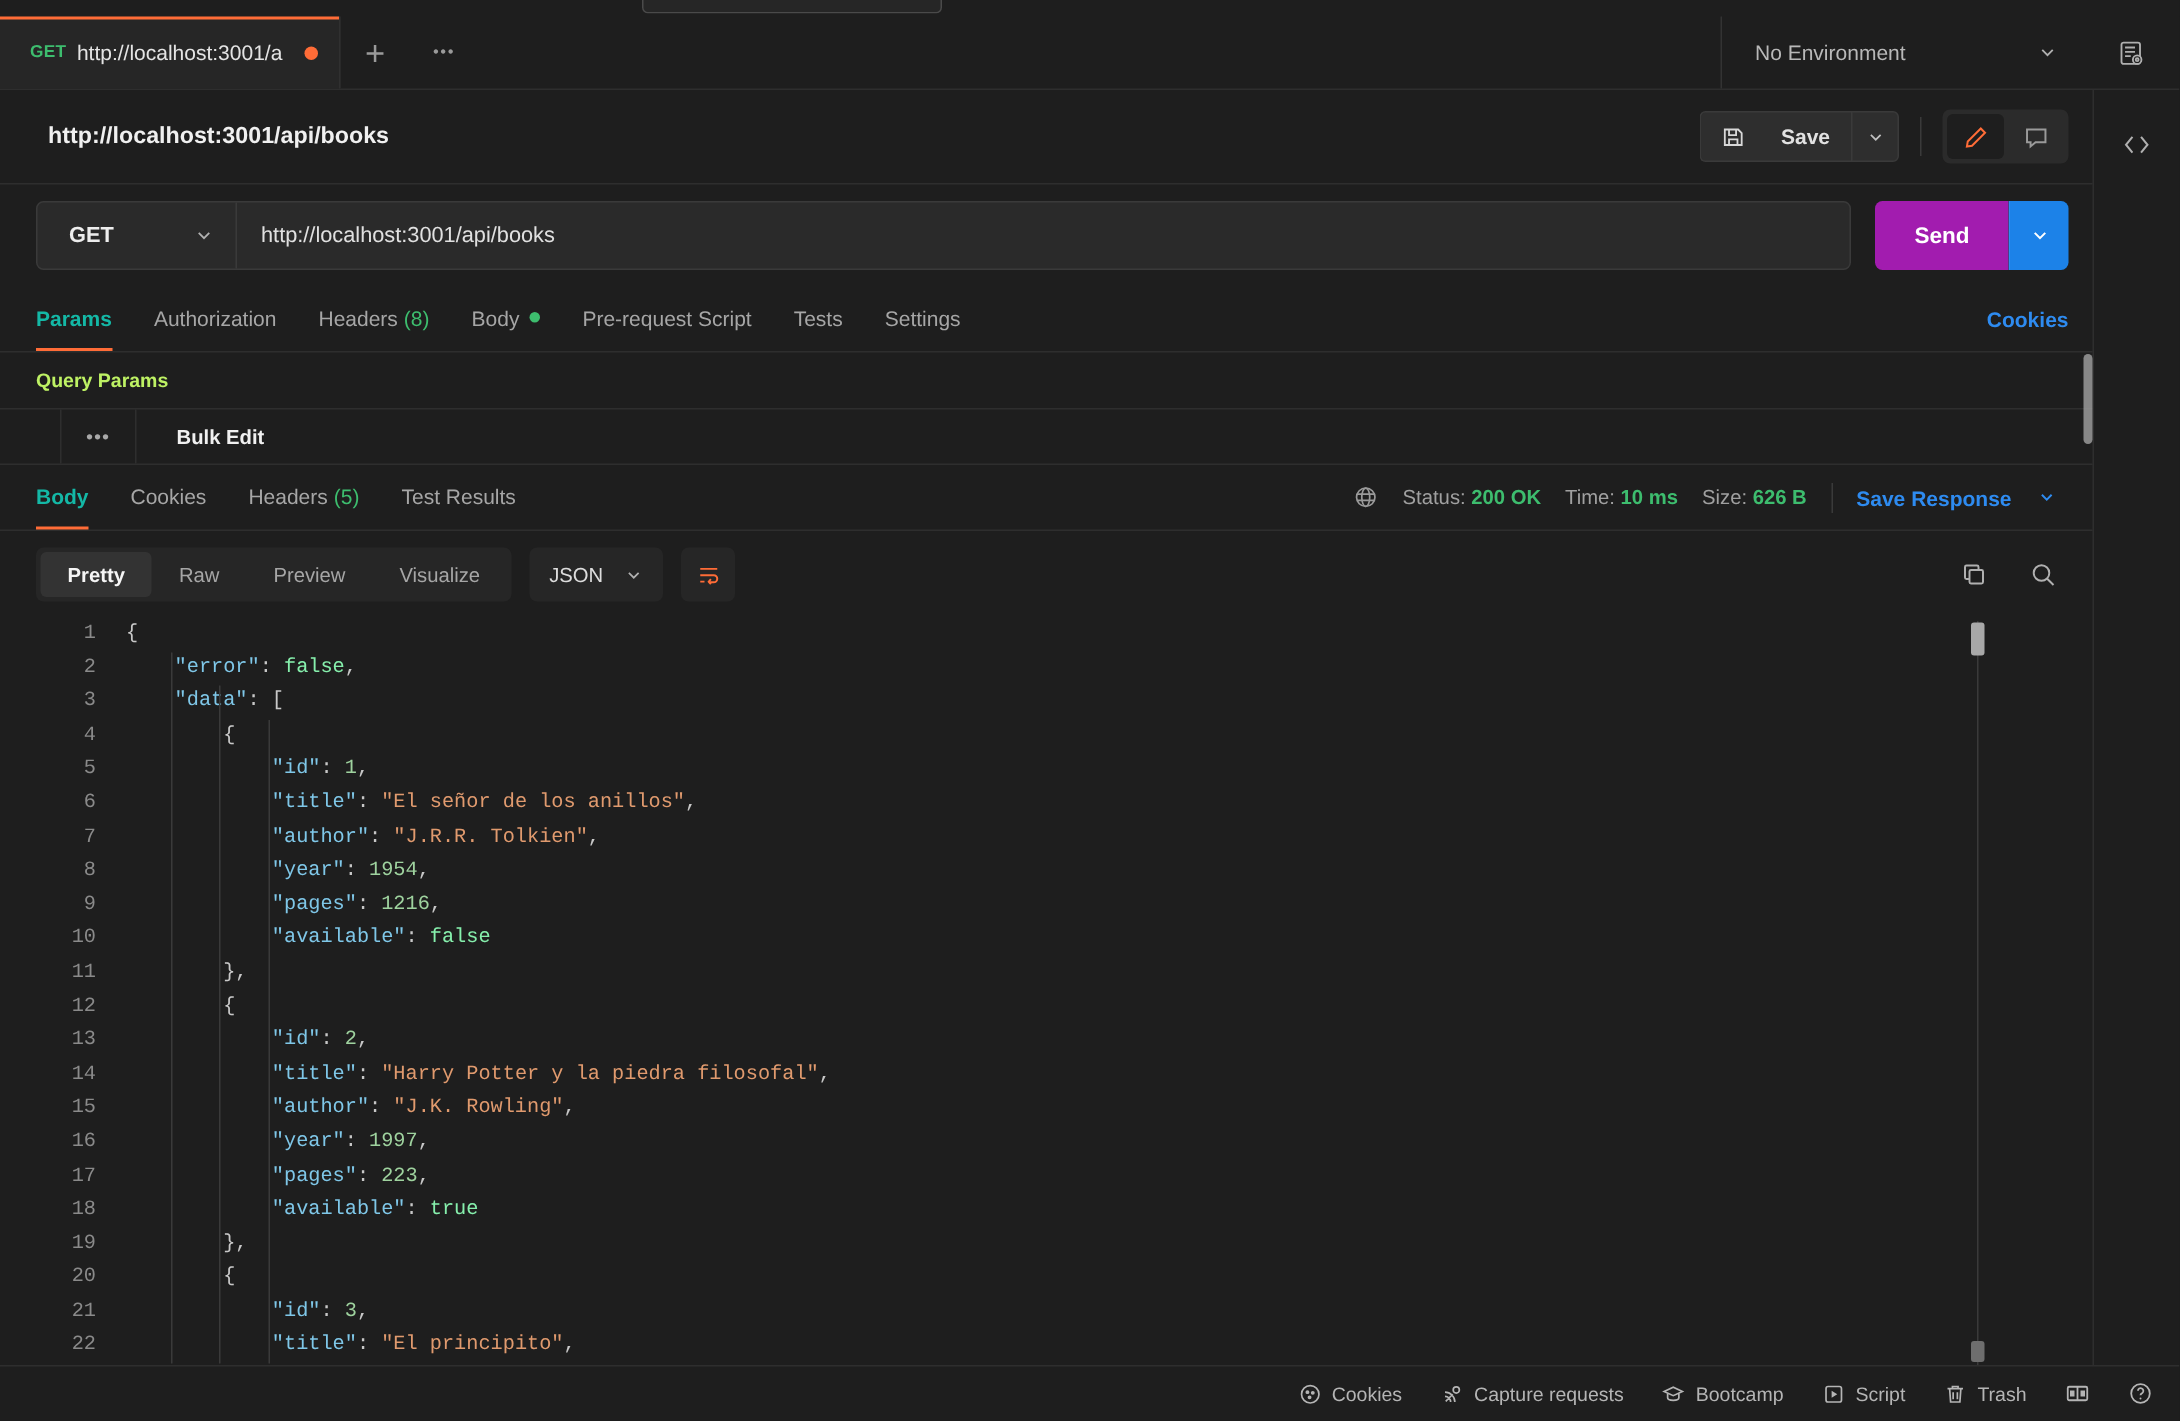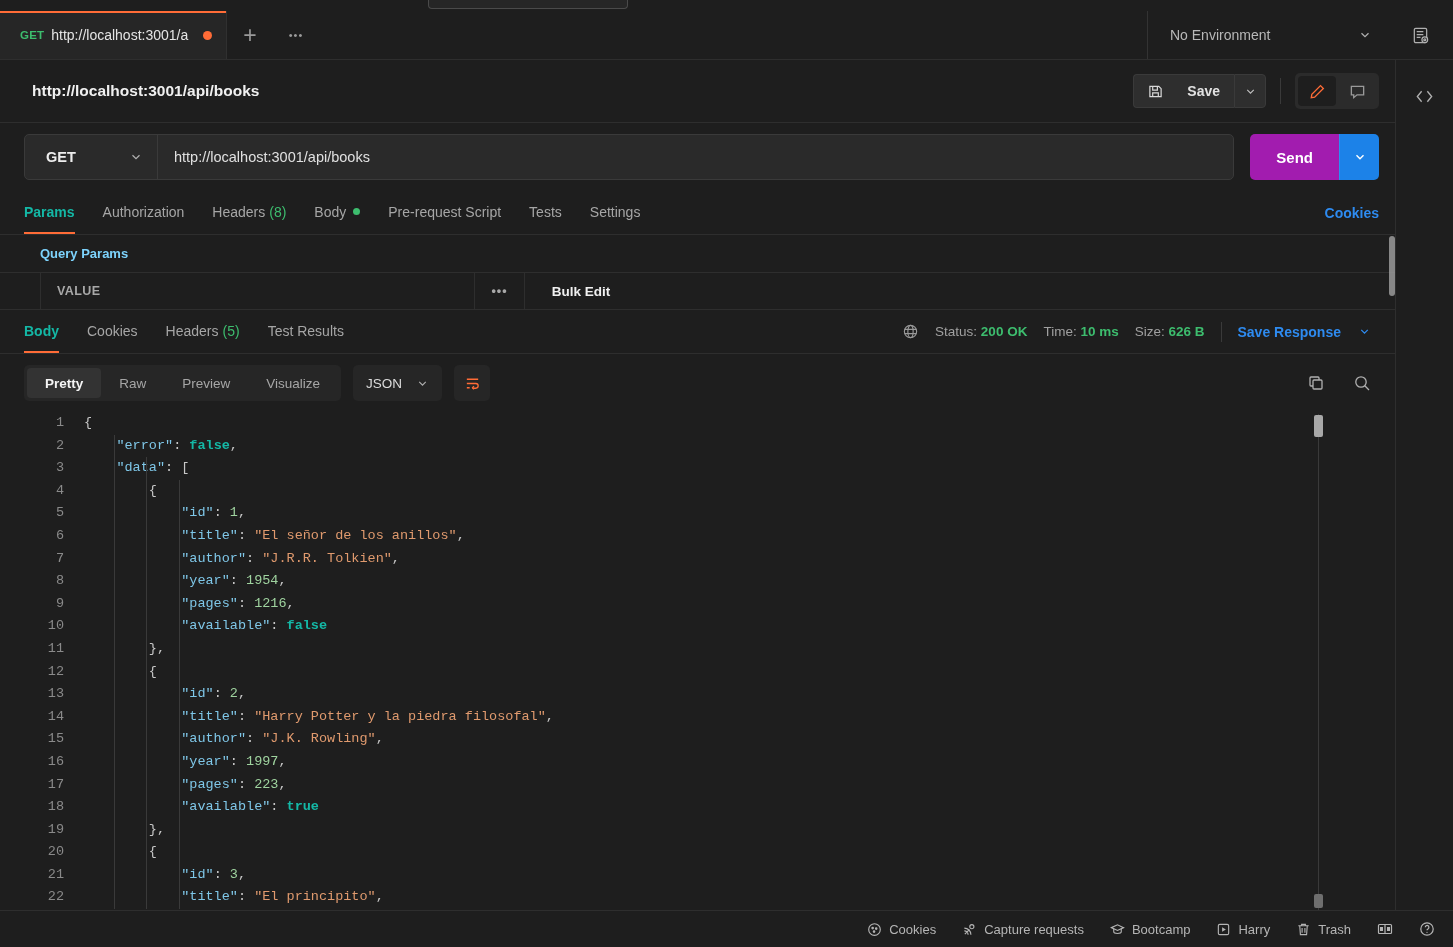--- a/index.html
+++ b/index.html
@@ -83,22 +83,22 @@
   .rtab { padding: 0 0 2px 0; margin-right: 28px; font-size: 14px; color: #a6a6a6;
           cursor: pointer; position: relative; height: 100%; display: flex; align-items: center; }
   .rtab.active { color: #14b8a6; font-weight: 600; }
   .rtab.active::after { content: ""; position: absolute; left: 0; right: 0; bottom: 0; height: 2px; background: #ff6c37; }
   .rtab .cnt { color: #3dbd6e; margin-left: 4px; }
   .rtab .gdot { width: 7px; height: 7px; border-radius: 50%; background: #3dbd6e; margin-left: 7px; }
   .cookies-link { margin-left: auto; color: #2e8bf0; font-size: 14px; font-weight: 600; cursor: pointer; }
 
   
   .params { flex: none; }
-  .params-title { height: 37px; display: flex; align-items: center; padding-left: 40px;
-                  font-size: 13px; font-weight: 700; color: #7dd3fc; }
+  .params-title { height: 37px; display: flex; align-items: center; padding-left: 24px;
+                  font-size: 13px; font-weight: 700; color: #bef264; }
   .ptable { display: flex; height: 38px; border-top: 1px solid #2e2e2e; border-bottom: 1px solid #2e2e2e; }
   .pcell { display: flex; align-items: center; padding-left: 16px; font-size: 12.5px;
            font-weight: 700; color: #a8a8a8; letter-spacing: .4px; border-right: 1px solid #2e2e2e; }
   .pcell.check { width: 41px; padding: 0; }
   .pcell.key { width: 456px; }
   .pcell.value { width: 434px; }
   .pcell.desc { flex: 1; }
   .pcell.dots { width: 50px; justify-content: center; padding: 0; color: #a8a8a8; letter-spacing: 1px; cursor: pointer; }
   .pcell.bulk { width: 112px; justify-content: center; padding: 0; color: #f0f0f0;
                 font-size: 13.5px; letter-spacing: 0; border-right: none; cursor: pointer; }
@@ -127,21 +127,21 @@
   .tool-right { margin-left: auto; display: flex; align-items: center; gap: 28px; color: #b0b0b0; }
 
   
   .codewrap { flex: 1; position: relative; overflow: hidden; min-height: 0; }
   .code { display: flex; font-family: "Liberation Mono", monospace; font-size: 13.5px; line-height: 22.6px; }
   .gutter { width: 78px; flex: none; text-align: right; padding-right: 14px; color: #8a8a8a; user-select: none; }
   .codelines { flex: 1; position: relative; padding-left: 6px; white-space: pre; }
   .k { color: #7fc7e8; }
   .s { color: #e09a6e; }
   .n { color: #9fd39f; }
-  .b { color: #14b8a6; font-weight: bold; }
+  .b { color: #86efac; }
   .p { color: #c8c8c8; }
   .guide { position: absolute; top: 0; bottom: 0; width: 1px; background: #3a3a3a; }
   .vscroll { position: absolute; right: 76px; top: 2px; bottom: 0; width: 1px; background: #3a3a3a; }
   .vthumb { position: absolute; right: 72px; top: 3px; width: 9px; height: 22px; background: #a8a8a8; border-radius: 2px; }
   .vend { position: absolute; right: 72px; bottom: 2px; width: 9px; height: 14px; background: #6e6e6e; border-radius: 2px; }
 
   
   .edge-scroll { position: absolute; right: 58px; top: 236px; width: 6px; height: 60px;
                  background: #9a9a9a; border-radius: 3px; opacity: .85; }
 
@@ -268,21 +268,20 @@
         <div class="rtab">
           <span>Settings</span>
         </div>
         <div class="cookies-link">Cookies</div>
       </div>
 
       <div class="params">
         <div class="params-title">Query Params</div>
         <div class="ptable">
           <div class="pcell check"></div>
-          <div class="pcell value">VALUE</div>
           <div class="pcell dots">•••</div>
           <div class="pcell bulk">Bulk Edit</div>
         </div>
       </div>
 
       <div class="response">
         <div class="restabs">
           <div class="rtab active">
             <span>Body</span>
           </div>
@@ -442,21 +441,21 @@
       </span>
       <span>Bootcamp</span>
     </div>
     <div class="bb-item">
       <span>
         <svg width="15" height="15" viewBox="0 0 16 16" fill="none" stroke="#b5b5b5" stroke-width="1.2">
           <rect x="2.5" y="2.5" width="11" height="11" rx="1.5"></rect>
             <path d="M6.5 5.5l4 2.5-4 2.5z" fill="#b5b5b5" stroke="none"></path>
         </svg>
       </span>
-      <span>Harry</span>
+      <span>Script</span>
     </div>
     <div class="bb-item">
       <span>
         <svg width="15" height="15" viewBox="0 0 16 16" fill="none" stroke="#b5b5b5" stroke-width="1.2">
           <path d="M2.5 4h11M6 4V2.5h4V4M4 4l.7 9.5h6.6L12 4M6.5 6.5v5M9.5 6.5v5"></path>
         </svg>
       </span>
       <span>Trash</span>
     </div>
     <div class="bb-item">

